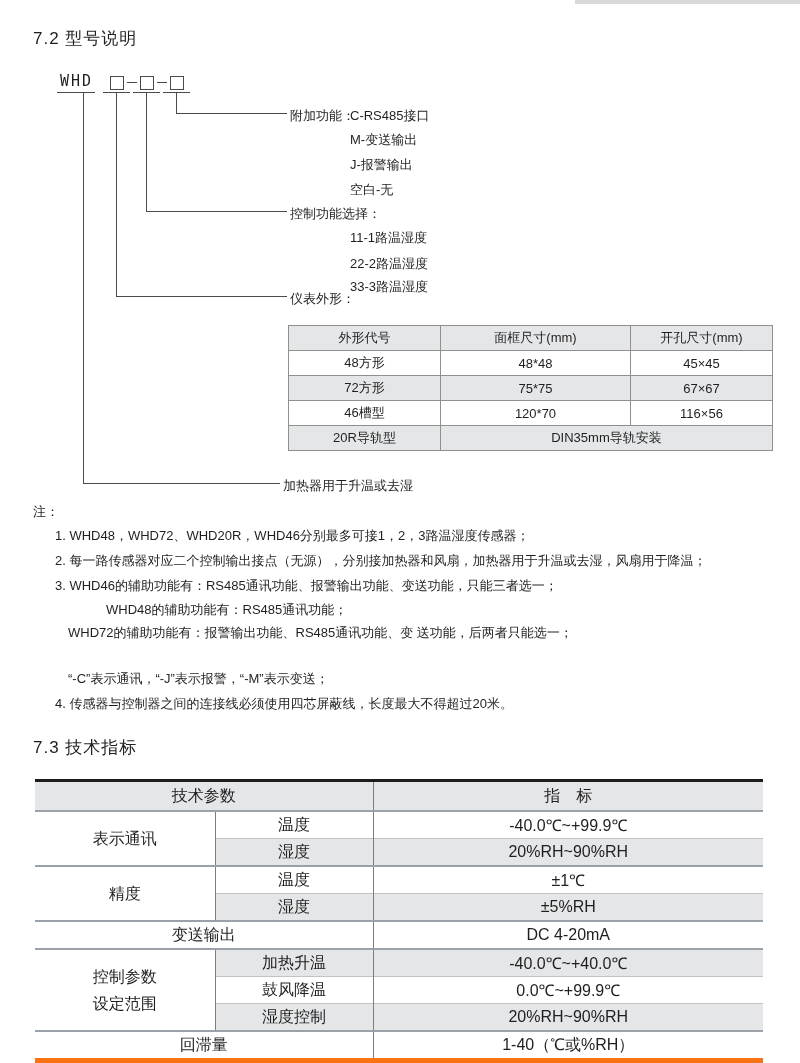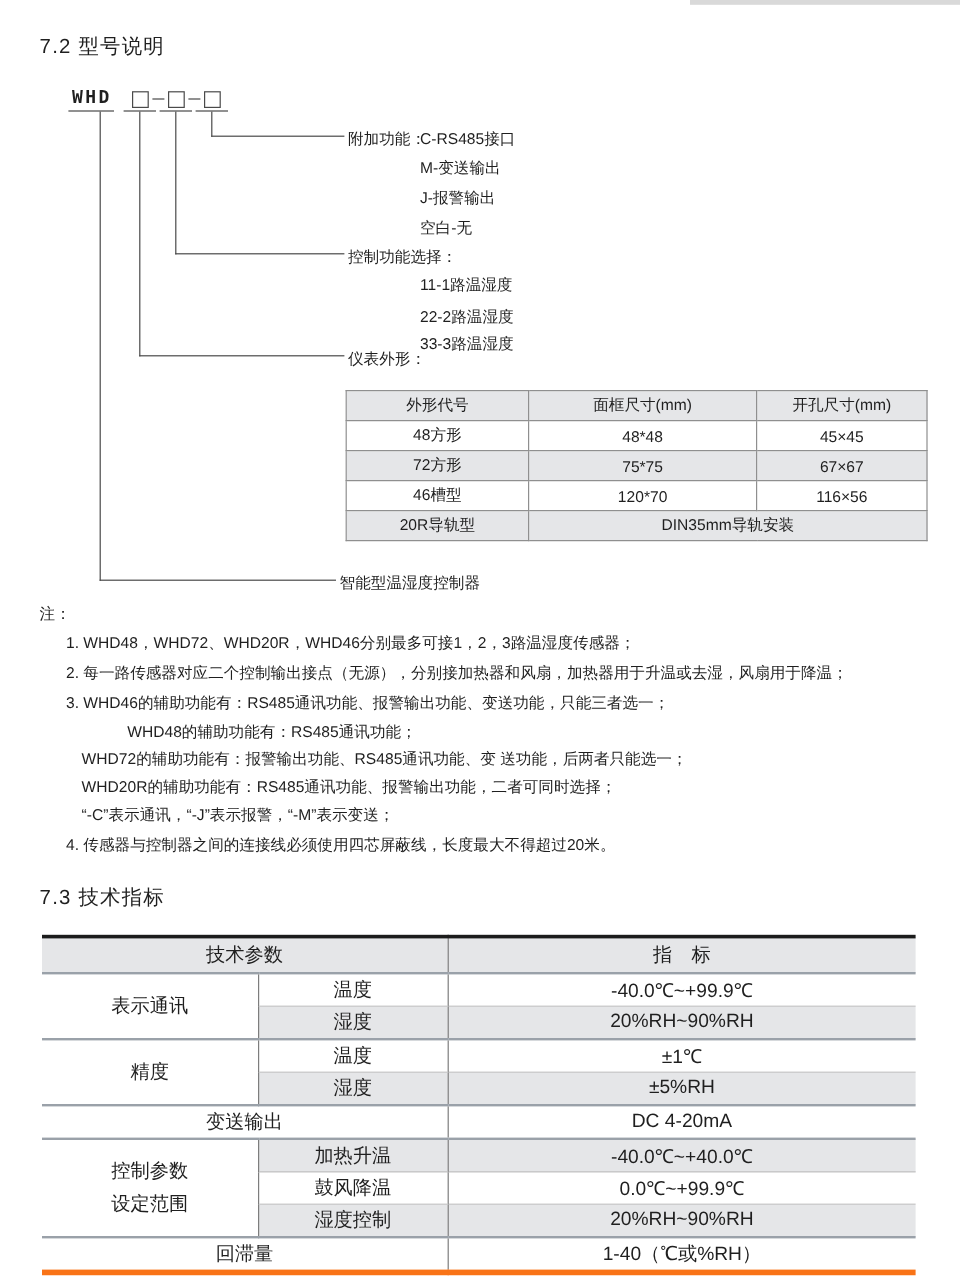--- a/index.html
+++ b/index.html
@@ -2,21 +2,21 @@
 <html><head>
 <meta charset="utf-8">
 <style>
   html,body { margin:0; padding:0; background:#ffffff; }
   .page {
     position:relative; width:800px; height:1063px; background:#ffffff;
     font-family:"Liberation Sans", sans-serif; color:#1f1f1f; overflow:hidden;
   }
   .abs { position:absolute; }
   .sec-title { font-size:17px; font-weight:normal; letter-spacing:1px; white-space:nowrap; }
-  .whd { font-size:15px; font-weight:bold; letter-spacing:2px; font-family:"DejaVu Sans Mono","Liberation Sans",sans-serif; }
+  .whd { font-size:15px; font-weight:normal; letter-spacing:2px; font-family:"DejaVu Sans Mono","Liberation Sans",sans-serif; }
   .box { position:absolute; width:12px; height:12px; border:1.5px solid #4a4a4a; background:#fff; }
   .dash { position:absolute; width:10px; height:0; border-top:1.5px solid #4a4a4a; }
   .ul { position:absolute; height:0; border-top:1.5px solid #4a4a4a; }
   .conn { position:absolute; border-left:1px solid #4a4a4a; border-bottom:1px solid #4a4a4a; }
   .lbl { position:absolute; font-size:13px; white-space:nowrap; }
   .note { position:absolute; font-size:13px; white-space:nowrap; }
   .strip { position:absolute; left:575px; top:0; width:225px; height:4px; }
 
   table.shape {
     position:absolute; left:288px; top:325px; width:484px;
@@ -69,21 +69,21 @@
   <div class="lbl" style="left:350px; top:156px;">J-报警输出</div>
   <div class="lbl" style="left:350px; top:181px;">空白-无</div>
 
   <div class="lbl" style="left:290px; top:205px;">控制功能选择：</div>
   <div class="lbl" style="left:350px; top:229px;">11-1路温湿度</div>
   <div class="lbl" style="left:350px; top:255px;">22-2路温湿度</div>
   <div class="lbl" style="left:350px; top:278px;">33-3路温湿度</div>
 
   <div class="lbl" style="left:290px; top:290px;">仪表外形：</div>
 
-  <div class="lbl" style="left:283px; top:477px;">智能型温湿度控制器</div>
+  <div class="lbl" style="left:283px; top:477px;">加热器用于升温或去湿</div>
 
   <table class="shape">
     <colgroup>
         <col style="width:152px">
         <col style="width:190px">
         <col style="width:142px">
       </colgroup>
     <tbody>
         <tr>
       <th class="shade">外形代号</th>
@@ -111,21 +111,20 @@
     </tr>
   </tbody>
     </table>
 
   <div class="note" style="left:33px; top:503px;">注：</div>
   <div class="note" style="left:55px; top:527px;">1. WHD48，WHD72、WHD20R，WHD46分别最多可接1，2，3路温湿度传感器；</div>
   <div class="note" style="left:55px; top:552px;">2. 每一路传感器对应二个控制输出接点（无源），分别接加热器和风扇，加热器用于升温或去湿，风扇用于降温；</div>
   <div class="note" style="left:55px; top:577px;">3. WHD46的辅助功能有：RS485通讯功能、报警输出功能、变送功能，只能三者选一；</div>
   <div class="note" style="left:68px; top:601px;margin-left:38px;">WHD48的辅助功能有：RS485通讯功能；</div>
   <div class="note" style="left:68px; top:624px;">WHD72的辅助功能有：报警输出功能、RS485通讯功能、变 送功能，后两者只能选一；</div>
-  <div class="note" style="left:68px; top:647px;">WHD20R的辅助功能有：RS485通讯功能、报警输出功能，二者可同时选择；</div>
   <div class="note" style="left:68px; top:670px;">“-C”表示通讯，“-J”表示报警，“-M”表示变送；</div>
   <div class="note" style="left:55px; top:695px;">4. 传感器与控制器之间的连接线必须使用四芯屏蔽线，长度最大不得超过20米。</div>
 
   <div class="abs sec-title" style="left:33px; top:736px;">7.3 技术指标</div>
 
   <table class="spec">
     <colgroup>
         <col style="width:180px">
         <col style="width:158px">
         <col style="width:390px">

